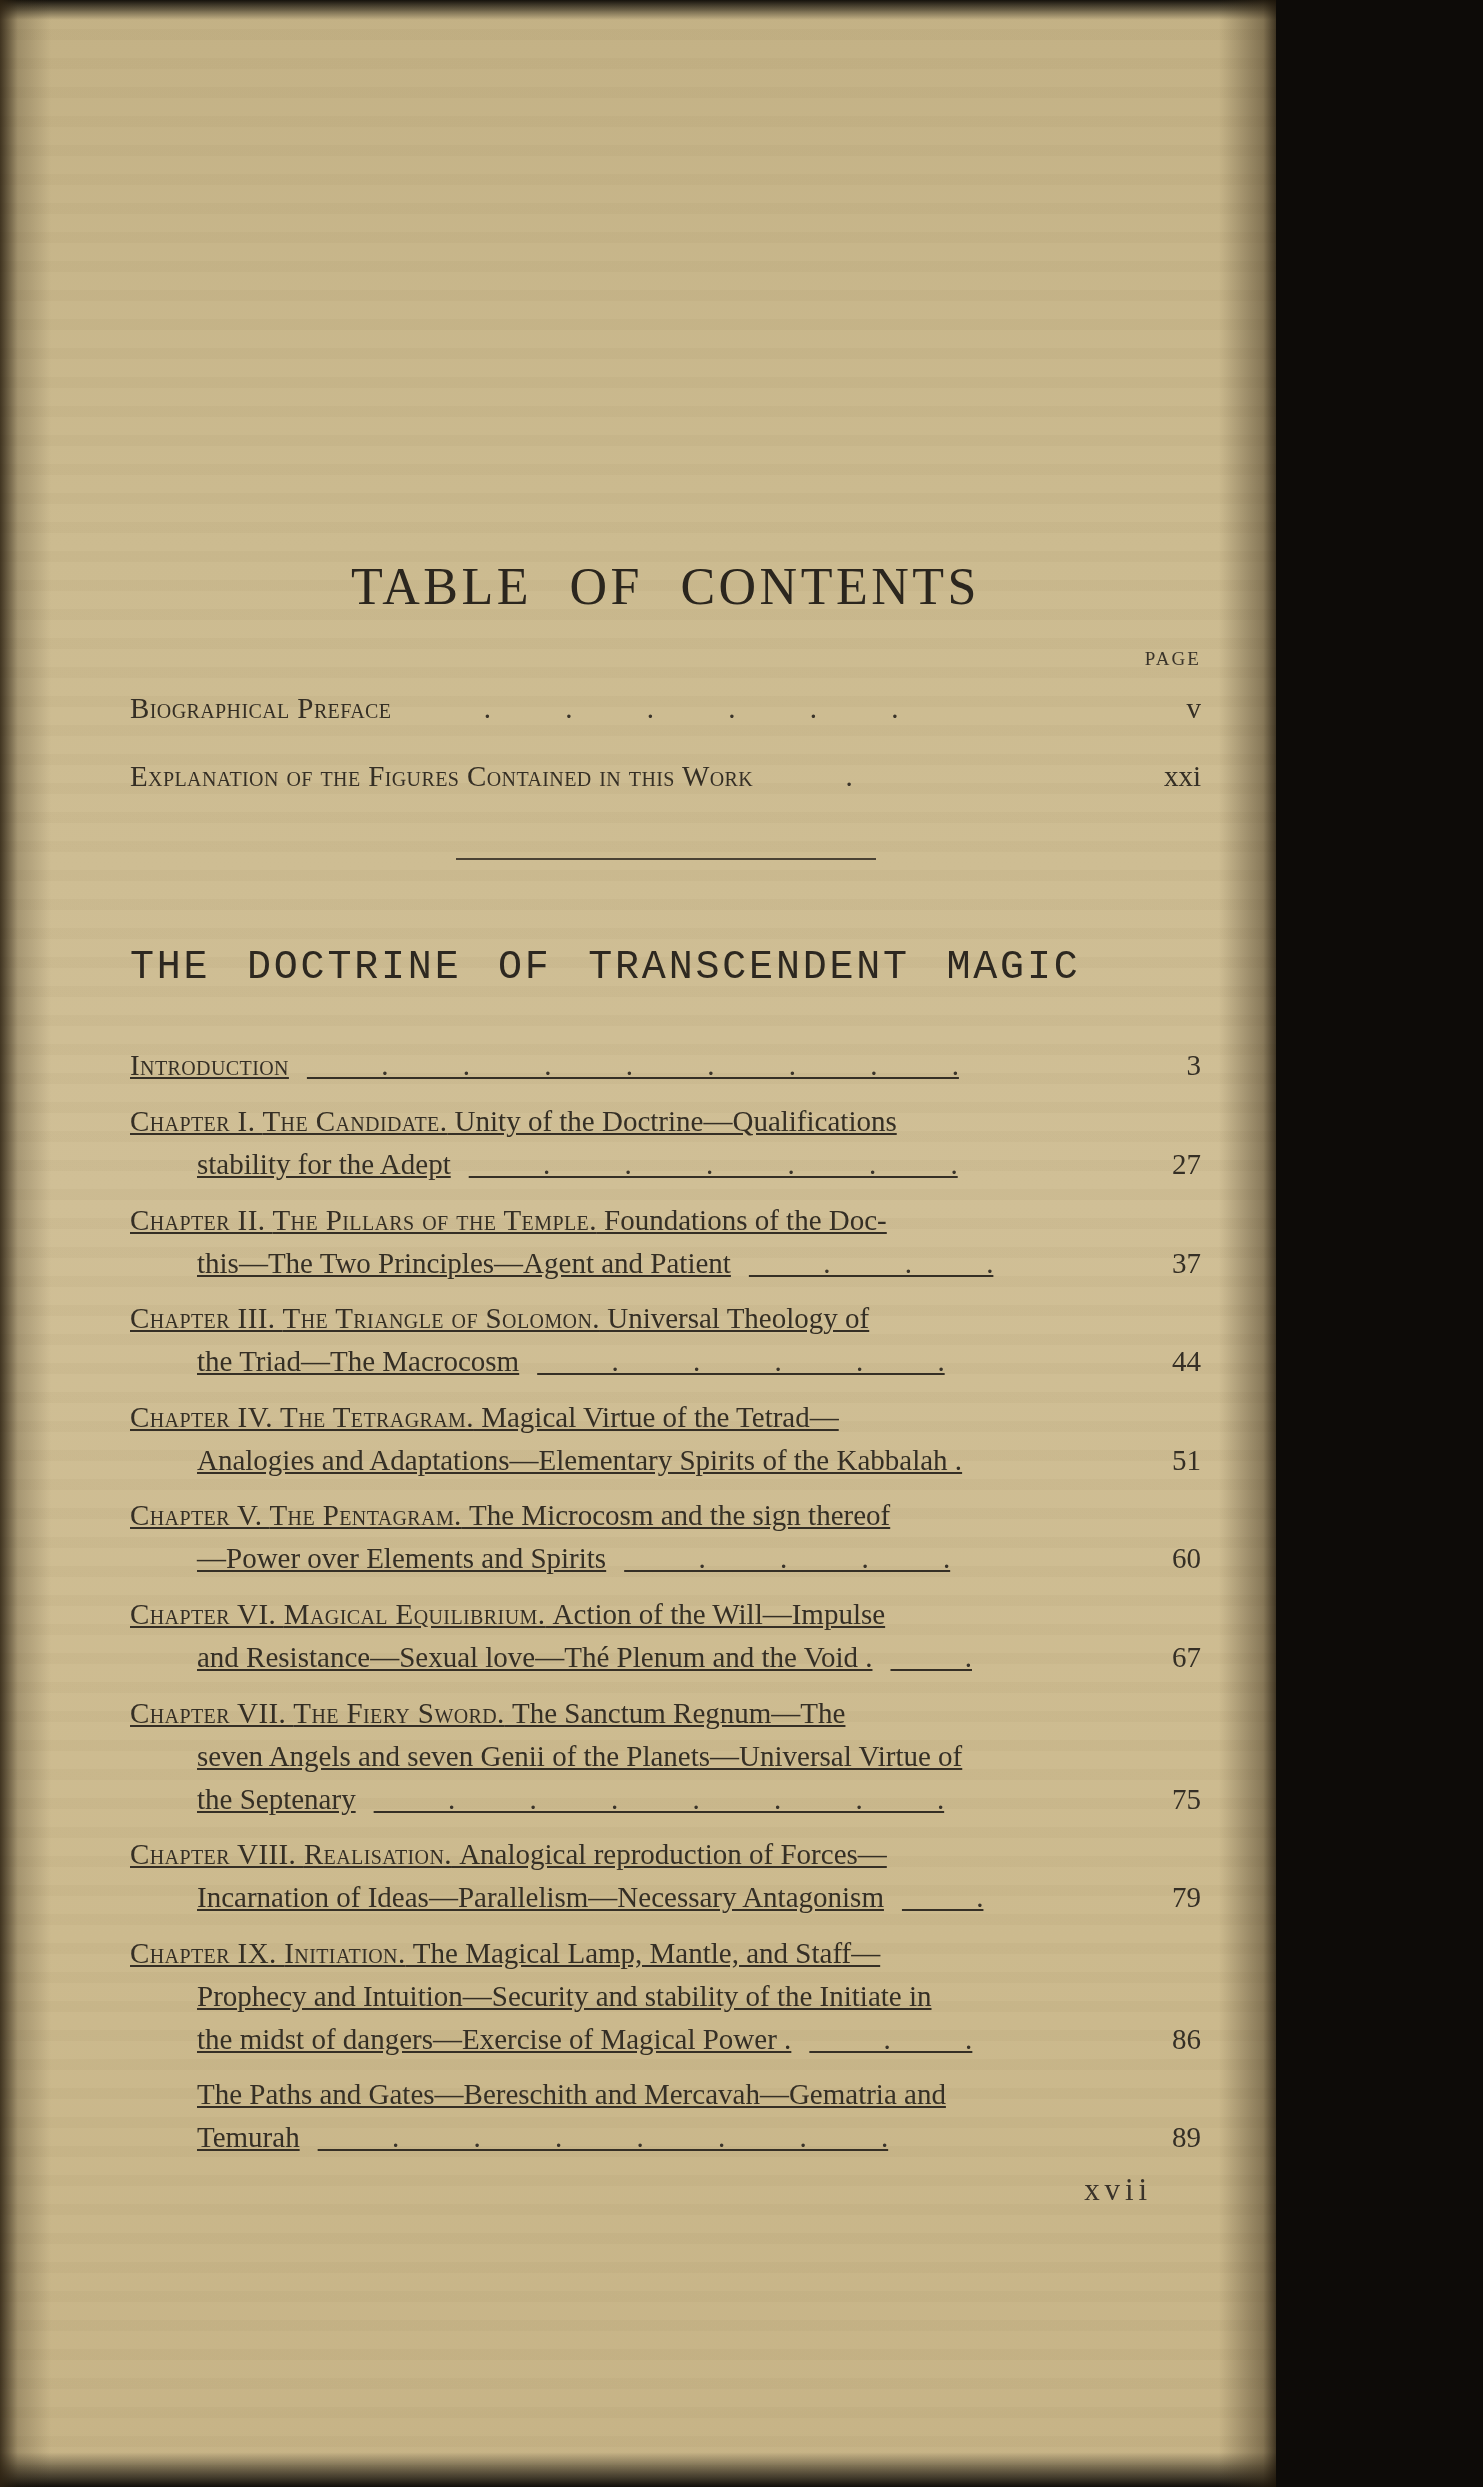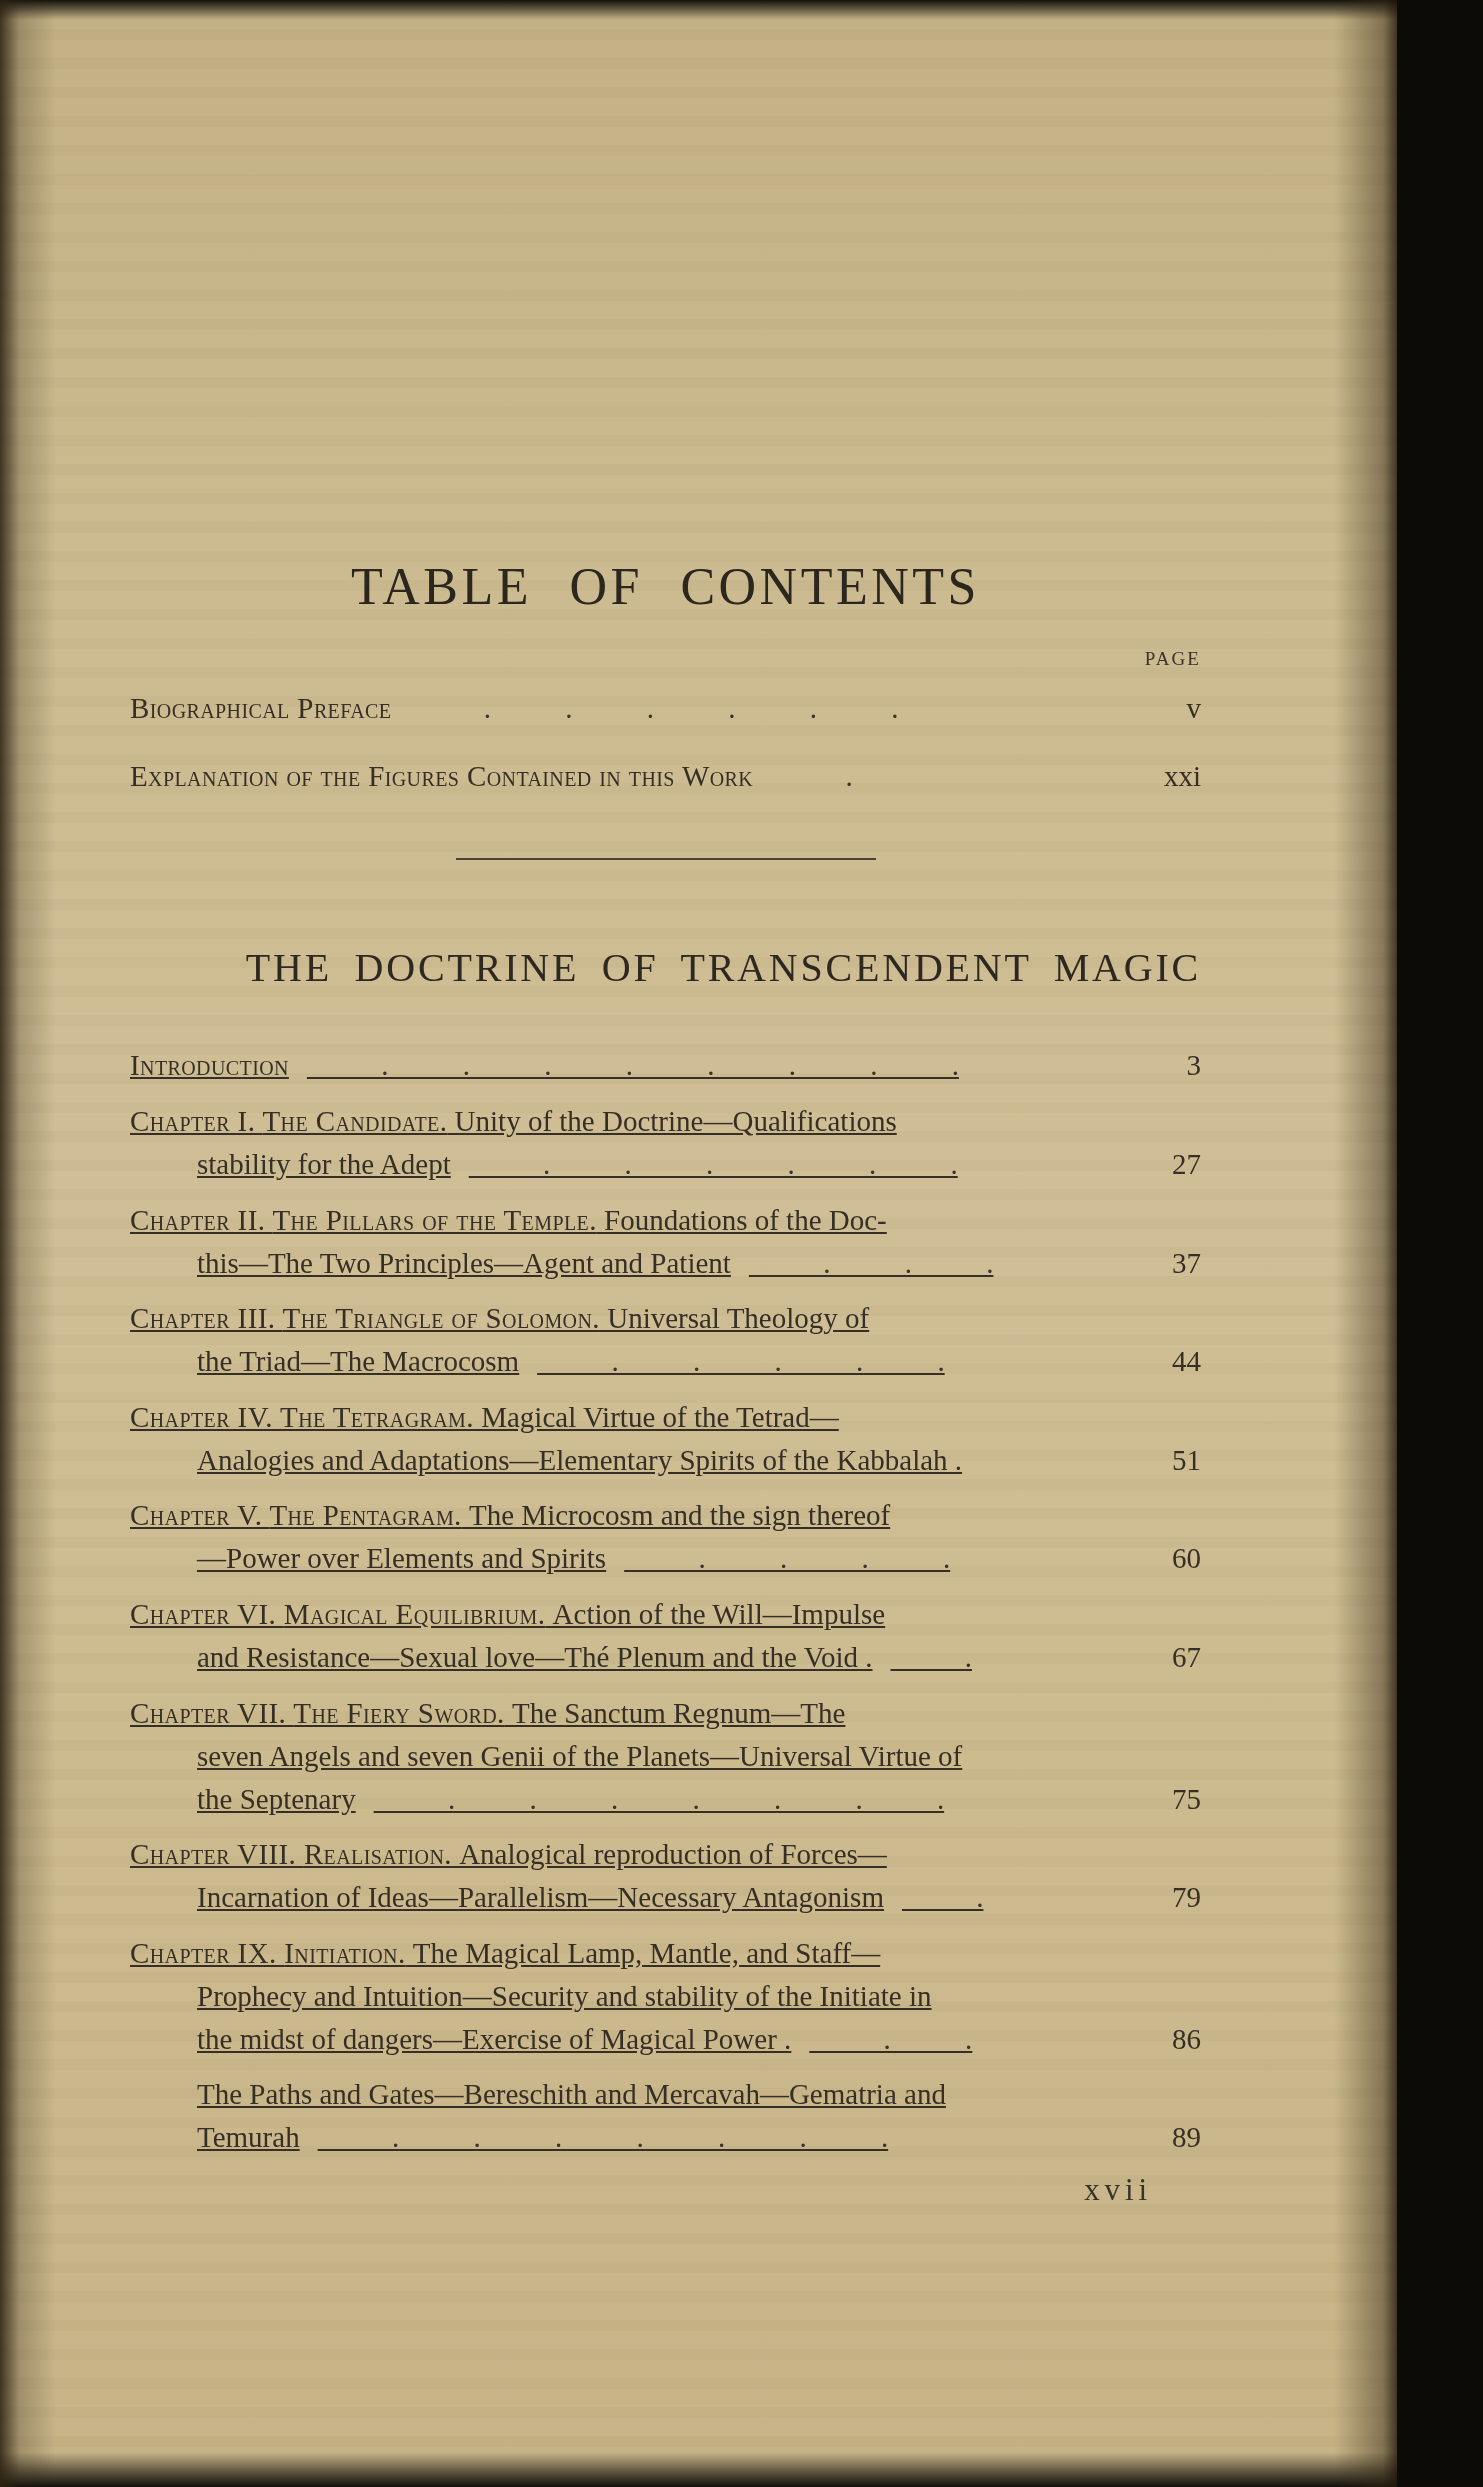--- a/index.html
+++ b/index.html
@@ -1,18 +1,18 @@
 <!DOCTYPE html>
 <html style="font-size:11.2px"><head>
 <meta charset="utf-8">
 <style>
   html, body { margin: 0; padding: 0; background: #0d0b08; }
   .paper {
     position: relative;
-    width: 1397px;
+    width: 1276px;
     height: 2487px;
     overflow: hidden;
     font-family: "Liberation Serif", "DejaVu Serif", serif;
     color: #352f25;
     background:
       linear-gradient(90deg, rgba(45,34,18,0.88) 0%, rgba(45,34,18,0.25) 1.4%, rgba(45,34,18,0) 4%, rgba(0,0,0,0) 95.5%, rgba(50,38,20,0.45) 99%, rgba(30,22,10,0.8) 100%),
       linear-gradient(180deg, rgba(12,10,6,0.95) 0%, rgba(12,10,6,0) 0.8%, rgba(0,0,0,0) 98.6%, rgba(8,6,4,0.95) 100%),
       repeating-linear-gradient(180deg, rgba(125,104,62,0.05) 0px, rgba(125,104,62,0.05) 11.2px, rgba(0,0,0,0) 11.2px, rgba(0,0,0,0) 29px),
       linear-gradient(180deg, #c3b185 0%, #ccbb90 22%, #d0bf96 48%, #ccba8e 78%, #c6b386 100%);
   }
@@ -67,27 +67,28 @@
     font-size: 29px;
   }
   .divider {
     width: 420px;
     margin: 60px auto 0 auto;
     border: none;
     border-top: 2.1px solid #4a4234;
   }
   .section-title {
     margin: 83px 0 0 0;
-    text-align: right;
+    text-align: left;
     font-size: 40px;
     font-weight: normal;
     letter-spacing: 2.8px;
     word-spacing: 9.8px;
     line-height: 49px;
     color: #2d2820;
+    font-family: Liberation Mono, monospace;
   }
   #entries { margin-top: 52px; text-decoration: underline; }
   .folio {
     margin-top: 4px;
     padding-right: 49px;
     text-align: right;
     font-size: 31px;
     letter-spacing: 4.9px;
     color: #3a332a;
   }

